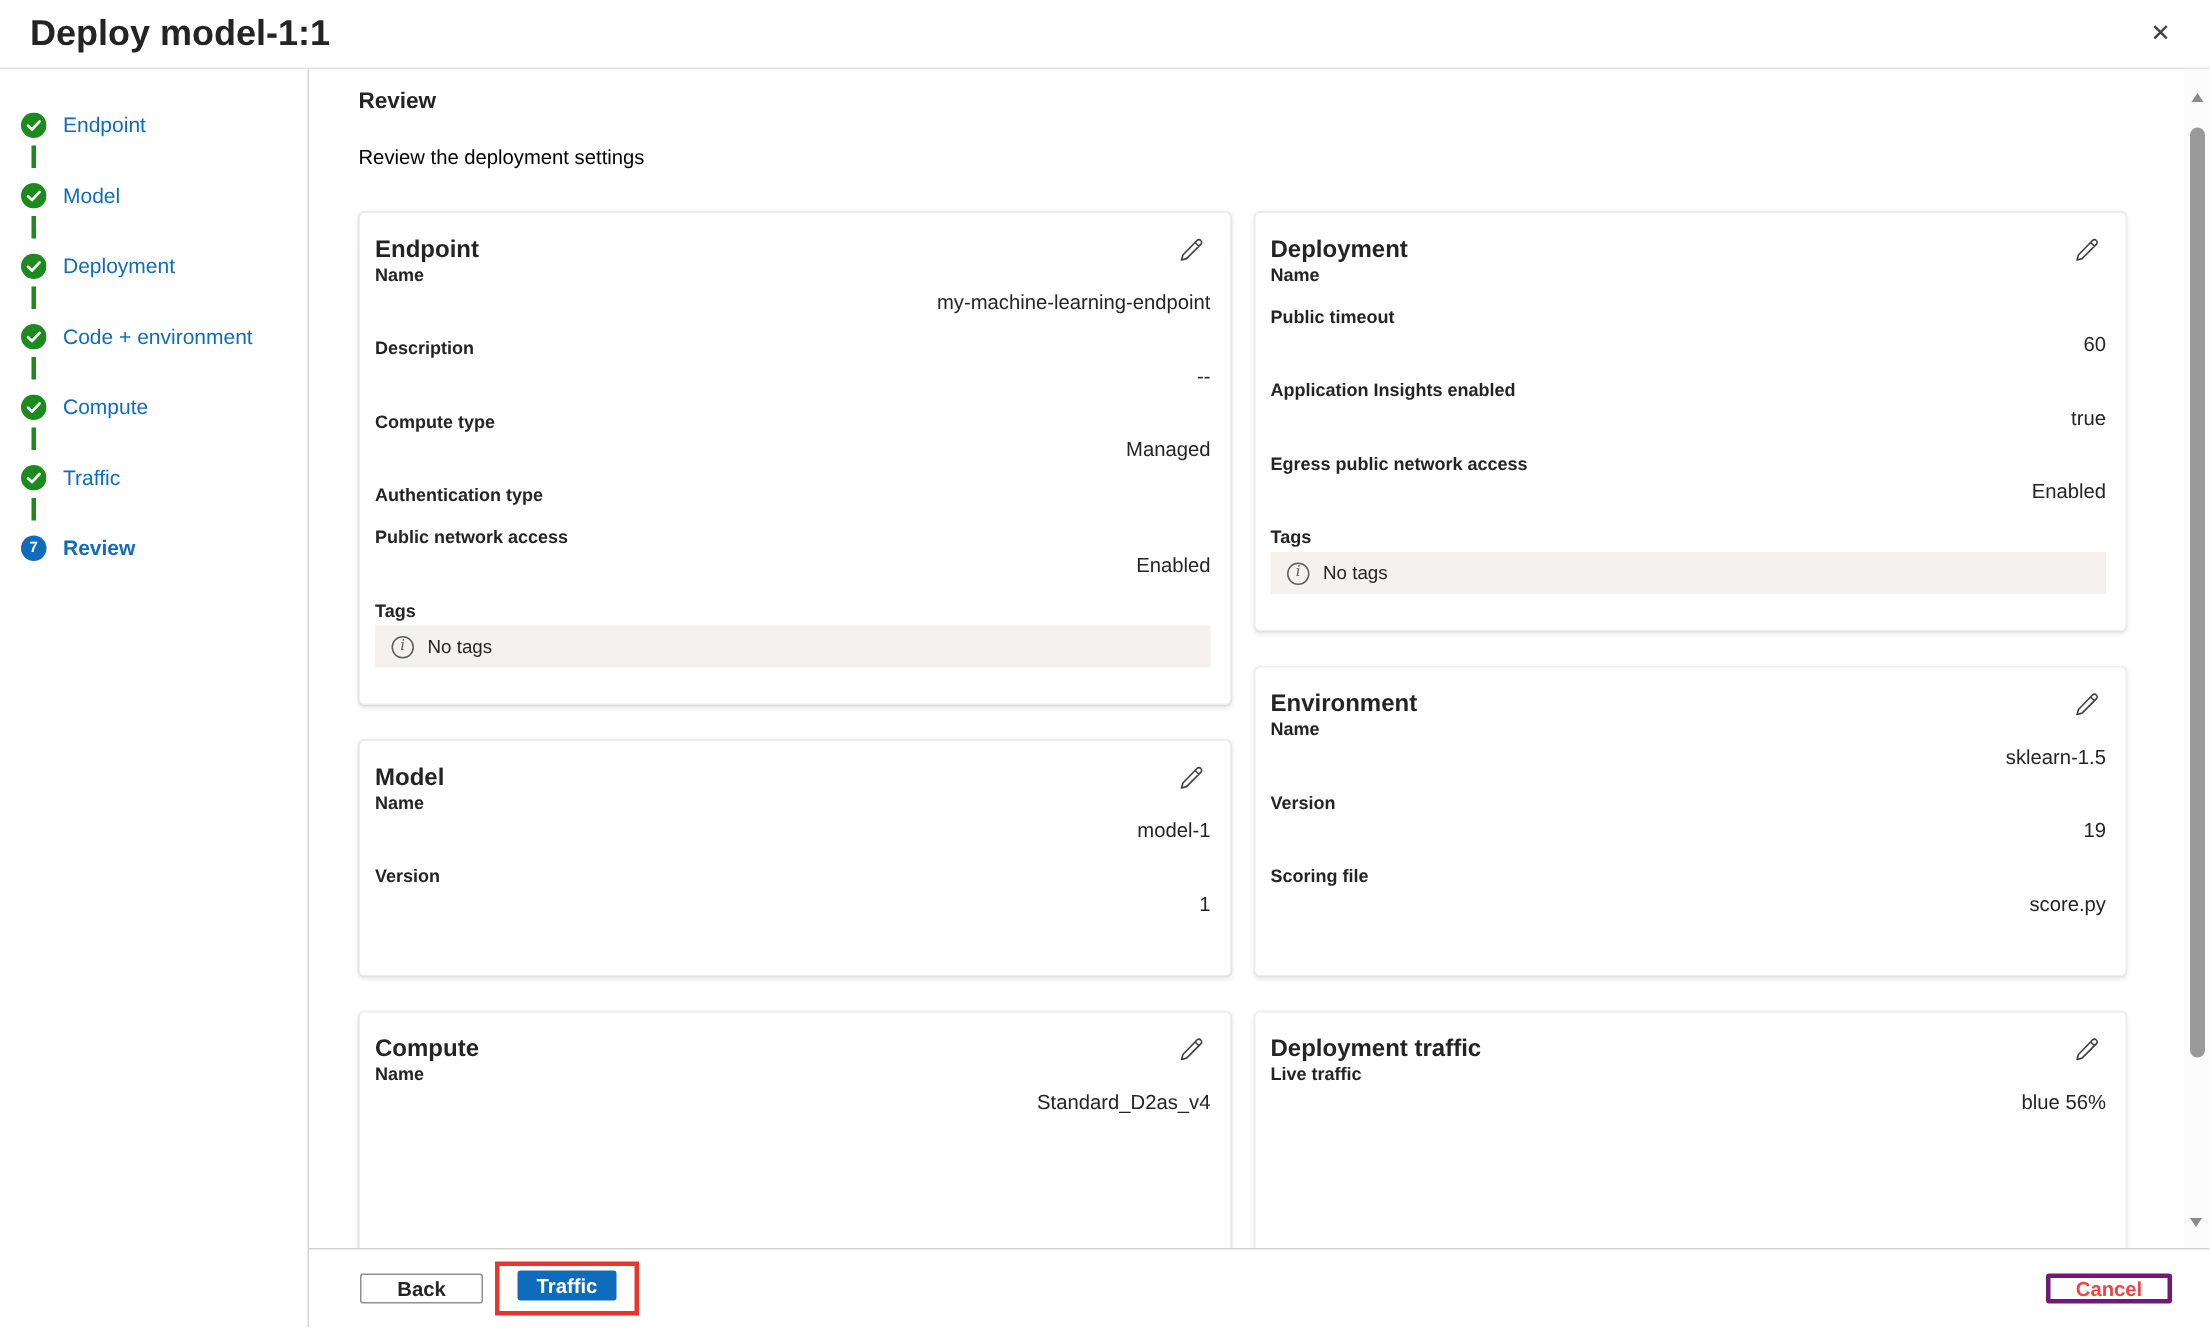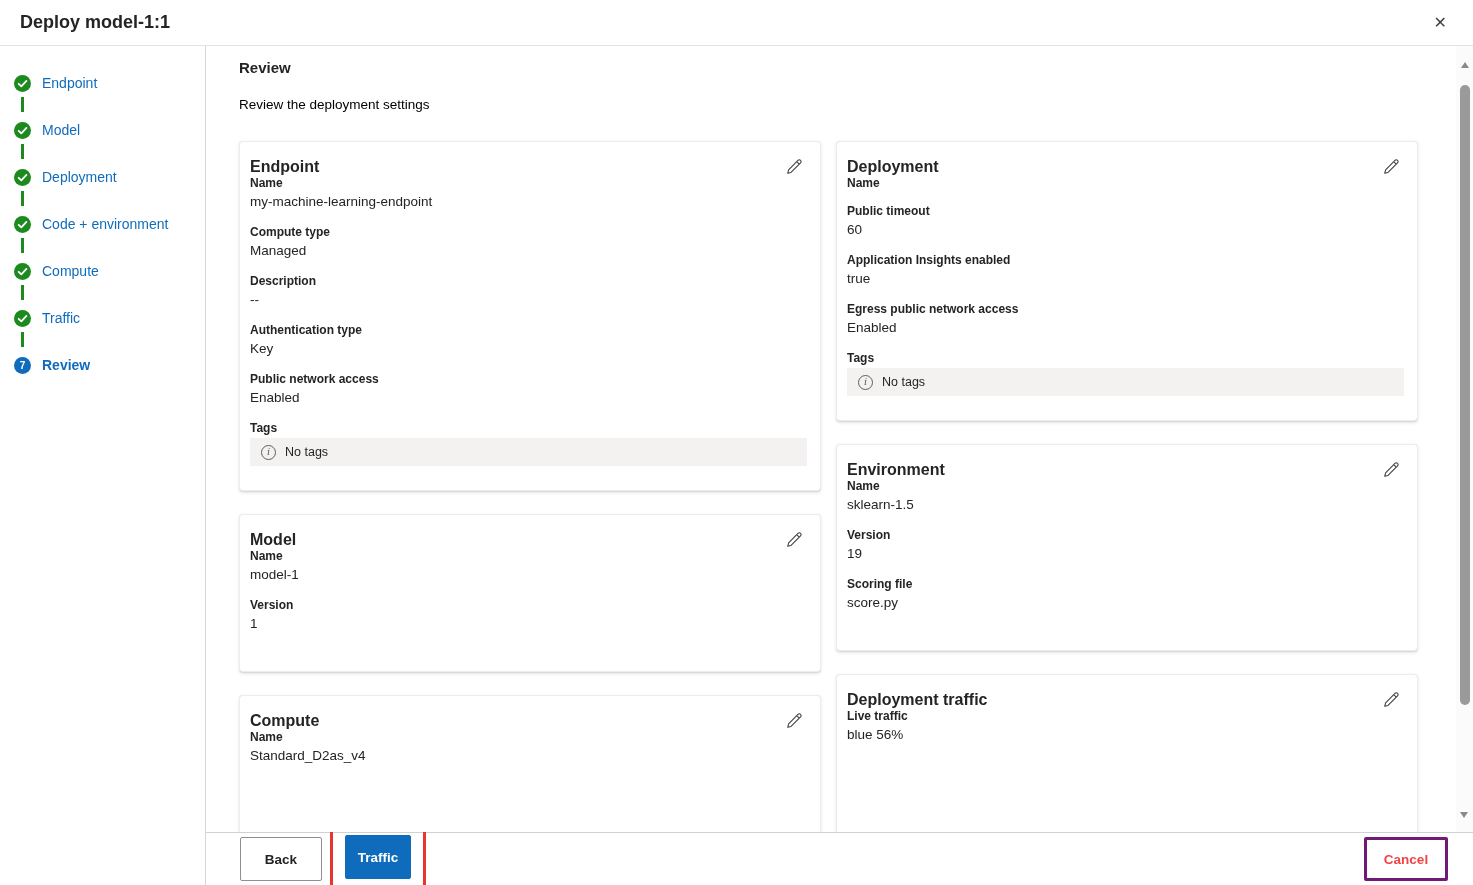--- a/index.html
+++ b/index.html
@@ -6,21 +6,21 @@
   html,body { width:1473px; height:885px; }
   body {
     font-family: "Liberation Sans", sans-serif;
     color:#242424; background:#fff; overflow:hidden;
   }
   .dialog { width:1473px; height:885px; display:flex; flex-direction:column; background:#fff; }
 
   
   .hdr { height:46px; flex:0 0 46px; border-bottom:1px solid #e3e3e3;
          display:flex; align-items:center; justify-content:space-between; padding:0 22px 0 20px; }
-  .hdr-title { font-size:18px; font-weight:600; color:#242424; }
+  .hdr-title { font-size:24px; font-weight:600; color:#242424; }
   .close-btn { background:none; border:none; font-size:16px; color:#424242; cursor:pointer;
                line-height:1; padding:4px; font-family:"Liberation Sans",sans-serif; }
 
   
   .bodyrow { flex:1; display:flex; min-height:0; }
   .sidebar { width:206px; flex:0 0 206px; border-right:1px solid #d6d6d6; padding:29px 0 0 14px; }
   .step { position:relative; height:47px; display:flex; align-items:flex-start; cursor:pointer; }
   .step .sicon { width:17px; height:17px; flex:0 0 17px; margin-top:0; }
   .step .slabel { margin-left:11px; font-size:14px; color:#0f6cbd; line-height:17px; }
   .step.current .slabel { font-weight:600; }
@@ -40,42 +40,42 @@
 
   .card { background:#fff; border:1px solid #ededed; border-radius:4px;
           box-shadow:0 1.6px 3.6px rgba(0,0,0,.1), 0 .3px .9px rgba(0,0,0,.08);
           padding:16px 13px 24px 10px; position:relative; }
   .card.clipped { min-height:165px; }
   .card-title { font-size:16px; font-weight:600; color:#242424; }
   .edit-btn { position:absolute; top:14px; right:14px; background:none; border:none; cursor:pointer; padding:2px; }
   .fields { }
   .field { margin-bottom:14px; }
   .flabel { font-size:12px; font-weight:700; color:#242424; margin-bottom:3px; }
-  .fvalue { font-size:13.5px; color:#242424; line-height:18px; }
+  .fvalue { font-size:13.5px; color:#242424; line-height:18px;text-align:right; }
   .tagsbox { margin-top:3px; background:#f3f2f1; height:28px; display:flex; align-items:center;
              gap:9px; padding:0 11px; font-size:12.5px; color:#242424; }
   .info-i { width:15px; height:15px; border:1px solid #5f5e5c; border-radius:50%; color:#5f5e5c;
             font-family:"DejaVu Serif", serif; font-size:10px; font-style:italic; display:flex;
             align-items:center; justify-content:center; line-height:1; flex:0 0 15px; }
 
   
   .scrollbar { position:absolute; top:0; right:0; width:17px; height:786px; background:#fbfbfb; }
   .sb-up { width:0; height:0; border-left:4.5px solid transparent; border-right:4.5px solid transparent;
            border-bottom:6px solid #8a8a8a; margin:16px auto 0; cursor:pointer; }
   .sb-down { position:absolute; bottom:14px; left:4px; width:0; height:0; cursor:pointer;
              border-left:4.5px solid transparent; border-right:4.5px solid transparent;
              border-top:6px solid #8a8a8a; }
   .sb-thumb { position:absolute; top:39px; left:3.5px; width:10px; height:620px; background:#9a9a9a;
               border-radius:5px; cursor:pointer; }
 
   
   .footer { height:53px; flex:0 0 53px; border-top:1px solid #d1d1d1; display:flex; align-items:center;
             padding:0 25px 0 34px; background:#fff; }
   .btn { font-family:"Liberation Sans",sans-serif; font-size:13.5px; font-weight:600; border-radius:2px;
-         height:44px; cursor:pointer; }
+         height:20px; cursor:pointer; }
   .btn-back { width:82px; background:#fff; border:1px solid #8f8f8f; color:#242424; }
   .create-wrap { margin-left:8px; border:3px solid #e8352e; padding:3px 12px 7px 12px; display:inline-flex; }
   .btn-create { width:66px; background:#0f6cbd; border:1px solid #0f6cbd; color:#fff; }
   .btn-cancel { width:84px; margin-left:auto; background:#fff; border:3px solid #701a75; color:#ef4444; }
 </style>
 </head>
 <body>
 
 <div class="dialog">
 
@@ -149,30 +149,29 @@
                 <svg width="18" height="18" viewBox="0 0 20 20">
                     <path d="M13.3 2.6c.85-.85 2.05-.85 2.85 0 .85.8.85 2 0 2.85L5.6 16 1.9 17 2.9 13.3 Z M12 4.1 l2.9 2.9" fill="none" stroke="#404040" stroke-width="1.2" stroke-linejoin="round"></path>
                   </svg>
               </button>
               <div class="fields">
                 <div class="field">
                   <div class="flabel">Name</div>
                   <div class="fvalue">my-machine-learning-endpoint</div>
                 </div>
                 <div class="field">
+                  <div class="flabel">Description</div>
+                  <div class="fvalue">--</div>
+                </div>
+                <div class="field">
                   <div class="flabel">Compute type</div>
                   <div class="fvalue">Managed</div>
                 </div>
                 <div class="field">
-                  <div class="flabel">Description</div>
-                  <div class="fvalue">--</div>
-                </div>
-                <div class="field">
                   <div class="flabel">Authentication type</div>
-                  <div class="fvalue">Key</div>
                 </div>
                 <div class="field">
                   <div class="flabel">Public network access</div>
                   <div class="fvalue">Enabled</div>
                 </div>
                 <div class="flabel">Tags</div>
                 <div class="tagsbox">
                   <span class="info-i">i</span>
                   <span>No tags</span>
                 </div>

